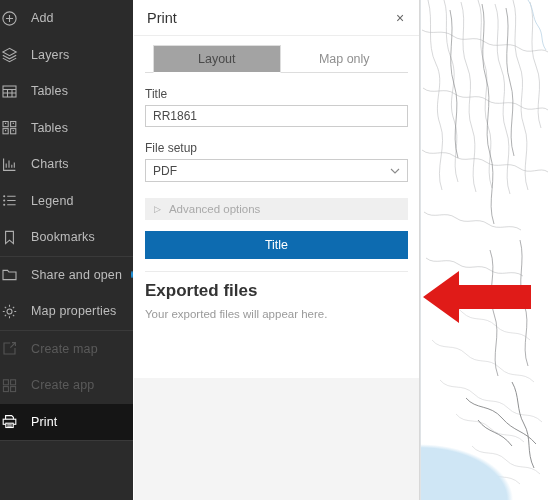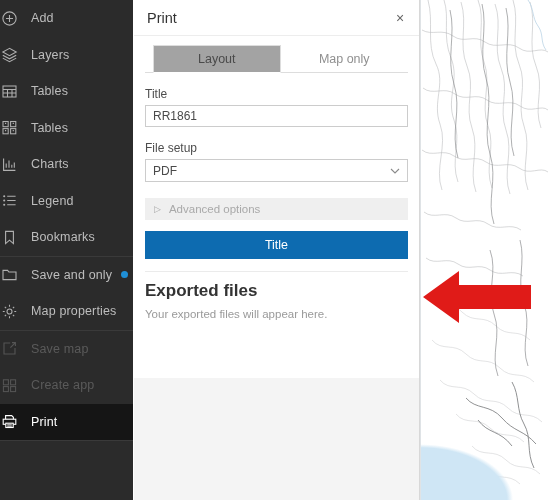--- a/index.html
+++ b/index.html
@@ -283,21 +283,21 @@
     </div>
 
     <div class="nav-sep"></div>
 
     <div class="nav-item">
       <span class="ico">
         <svg width="17" height="17" viewBox="0 0 17 17" fill="none" stroke="currentColor" stroke-width="1.1">
           <path d="M2 4.4h4.6l1.3 1.6h7.1v7.6H2z"></path>
         </svg>
       </span>
-      <span class="lbl">Save and only</span>
+      <span class="lbl">Share and open</span>
       <span class="dot-badge"></span>
     </div>
 
     <div class="nav-item">
       <span class="ico">
         <svg width="17" height="17" viewBox="0 0 17 17" fill="none" stroke="currentColor" stroke-width="1.05">
           <circle cx="8.5" cy="8.5" r="2.5"></circle>
           <path d="M8.5 1.8v1.9M8.5 13.3v1.9M1.8 8.5h1.9M13.3 8.5h1.9M3.8 3.8l1.3 1.3M11.9 11.9l1.3 1.3M13.2 3.8l-1.3 1.3M5.1 11.9l-1.3 1.3"></path>
         </svg>
       </span>
@@ -306,21 +306,21 @@
 
     <div class="nav-sep"></div>
 
     <div class="nav-item disabled">
       <span class="ico">
         <svg width="17" height="17" viewBox="0 0 17 17" fill="none" stroke="currentColor" stroke-width="1.1">
           <path d="M9.2 3H3v11h11V8"></path>
             <path d="M9.4 7.6 14.2 2.8M11 2.6h3.4V6"></path>
         </svg>
       </span>
-      <span class="lbl">Save map</span>
+      <span class="lbl">Create map</span>
     </div>
 
     <div class="nav-item disabled">
       <span class="ico">
         <svg width="17" height="17" viewBox="0 0 17 17" fill="none" stroke="currentColor" stroke-width="1.05">
           <rect x="2.4" y="2.8" width="5" height="5"></rect>
             <rect x="9.6" y="2.8" width="5" height="5"></rect>
           <rect x="2.4" y="9.6" width="5" height="5"></rect>
             <rect x="9.6" y="9.6" width="5" height="5"></rect>
         </svg>

